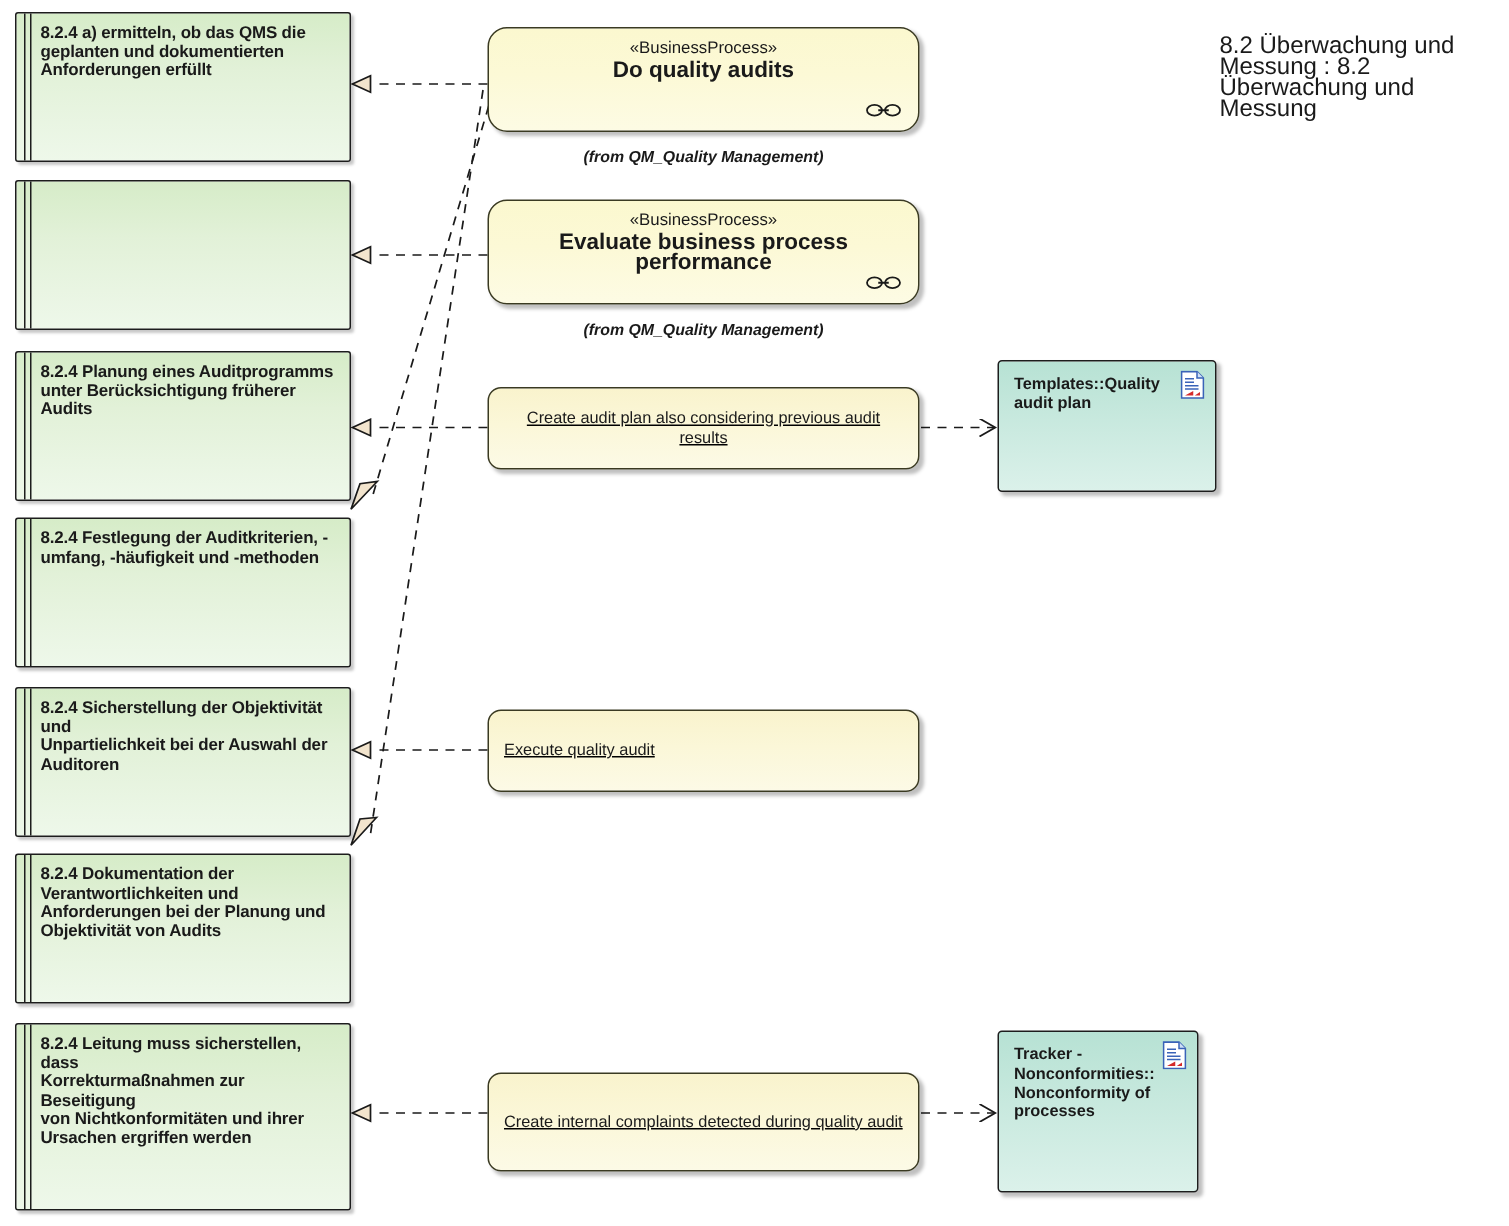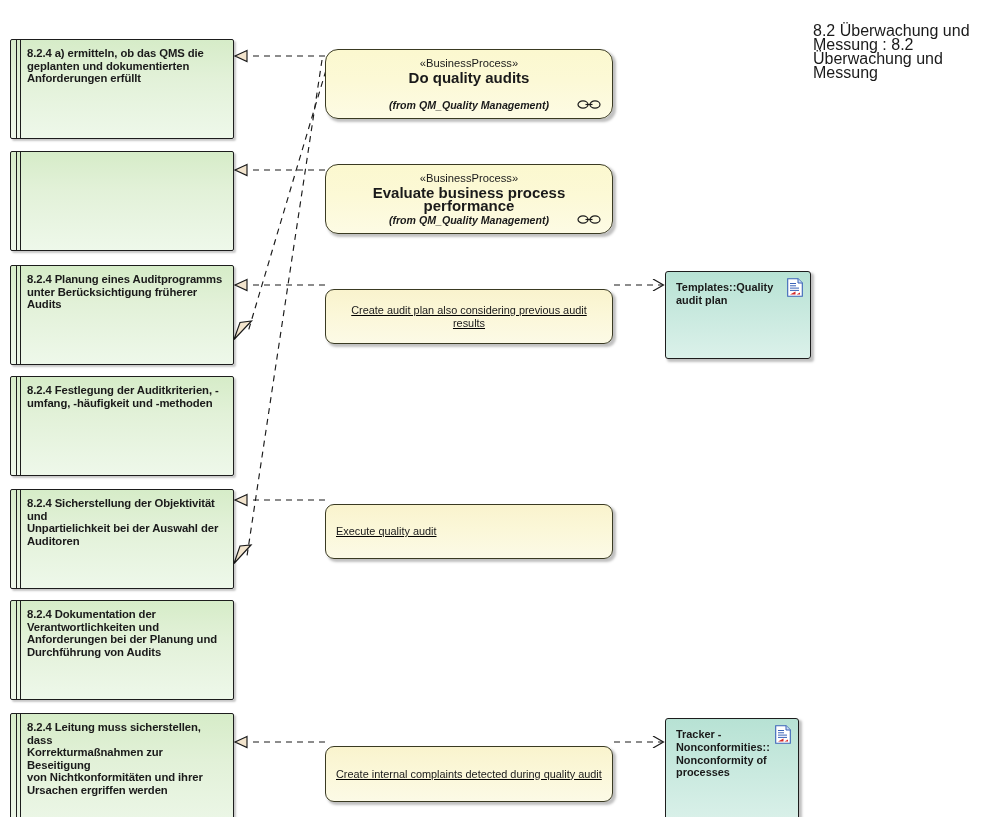--- a/index.html
+++ b/index.html
@@ -28,21 +28,20 @@
     height: 817px;
     pointer-events: none;
     z-index: 5;
   }
 
   
   .node {
     position: absolute;
     box-sizing: border-box;
     z-index: 10;
-    margin-top: 31px;
   }
 
   
   .req {
     border: 1.2px solid #1d1d1d;
     border-radius: 2px;
     background: linear-gradient(to bottom, #d6ecc8 0%, #e2f1d8 38%, #eef8ea 100%);
     box-shadow: 2px 2px 2px rgba(0,0,0,0.22);
   }
   .req .spine {
@@ -269,21 +268,21 @@
 Unpartielichkeit bei der Auswahl der
 Auditoren</div>
   </div>
 
   <div class="node req" style="left:10px; top:569px; width:224px; height:100px;">
     <div class="spine"></div>
     <div class="spine2"></div>
     <div class="req-text">8.2.4 Dokumentation der
 Verantwortlichkeiten und
 Anforderungen bei der Planung und
-Durchführung von Audits</div>
+Objektivität von Audits</div>
   </div>
 
   <div class="node req" style="left:10px; top:682px; width:224px; height:125px;">
     <div class="spine"></div>
     <div class="spine2"></div>
     <div class="req-text">8.2.4 Leitung muss sicherstellen, dass
 Korrekturmaßnahmen zur Beseitigung
 von Nichtkonformitäten und ihrer
 Ursachen ergriffen werden</div>
   </div>
@@ -311,21 +310,21 @@
   <div class="from-label" style="left:325px; top:202px; width:288px;">(from QM_Quality Management)</div>
 
   <div class="node act" style="left:325px; top:258px; width:288px; height:55px;">
     <div class="act-text">Create audit plan also considering previous audit results</div>
   </div>
 
   <div class="node act" style="left:325px; top:473px; width:288px; height:55px;">
     <div class="act-text">Execute quality audit</div>
   </div>
 
-  <div class="node act" style="left:325px; top:715px; width:288px; height:56px;">
+  <div class="node act" style="left:325px; top:715px; width:288px; height:66px;">
     <div class="act-text">Create internal complaints detected during quality audit</div>
   </div>
 
   <div class="node artifact" style="left:665px; top:240px; width:146px; height:88px;">
     <div class="art-text">Templates::Quality
 audit plan</div>
     <svg class="doc-icon" viewBox="0 0 16 19">
       <path d="M0.7,0.7 L11,0.7 L15.3,5 L15.3,18.3 L0.7,18.3 Z" fill="#ffffff" stroke="#3a63b8" stroke-width="1.1"></path>
       <path d="M11,0.7 L11,5 L15.3,5" fill="#cfe0f5" stroke="#3a63b8" stroke-width="1"></path>
       <g stroke="#3a63b8" stroke-width="1">

